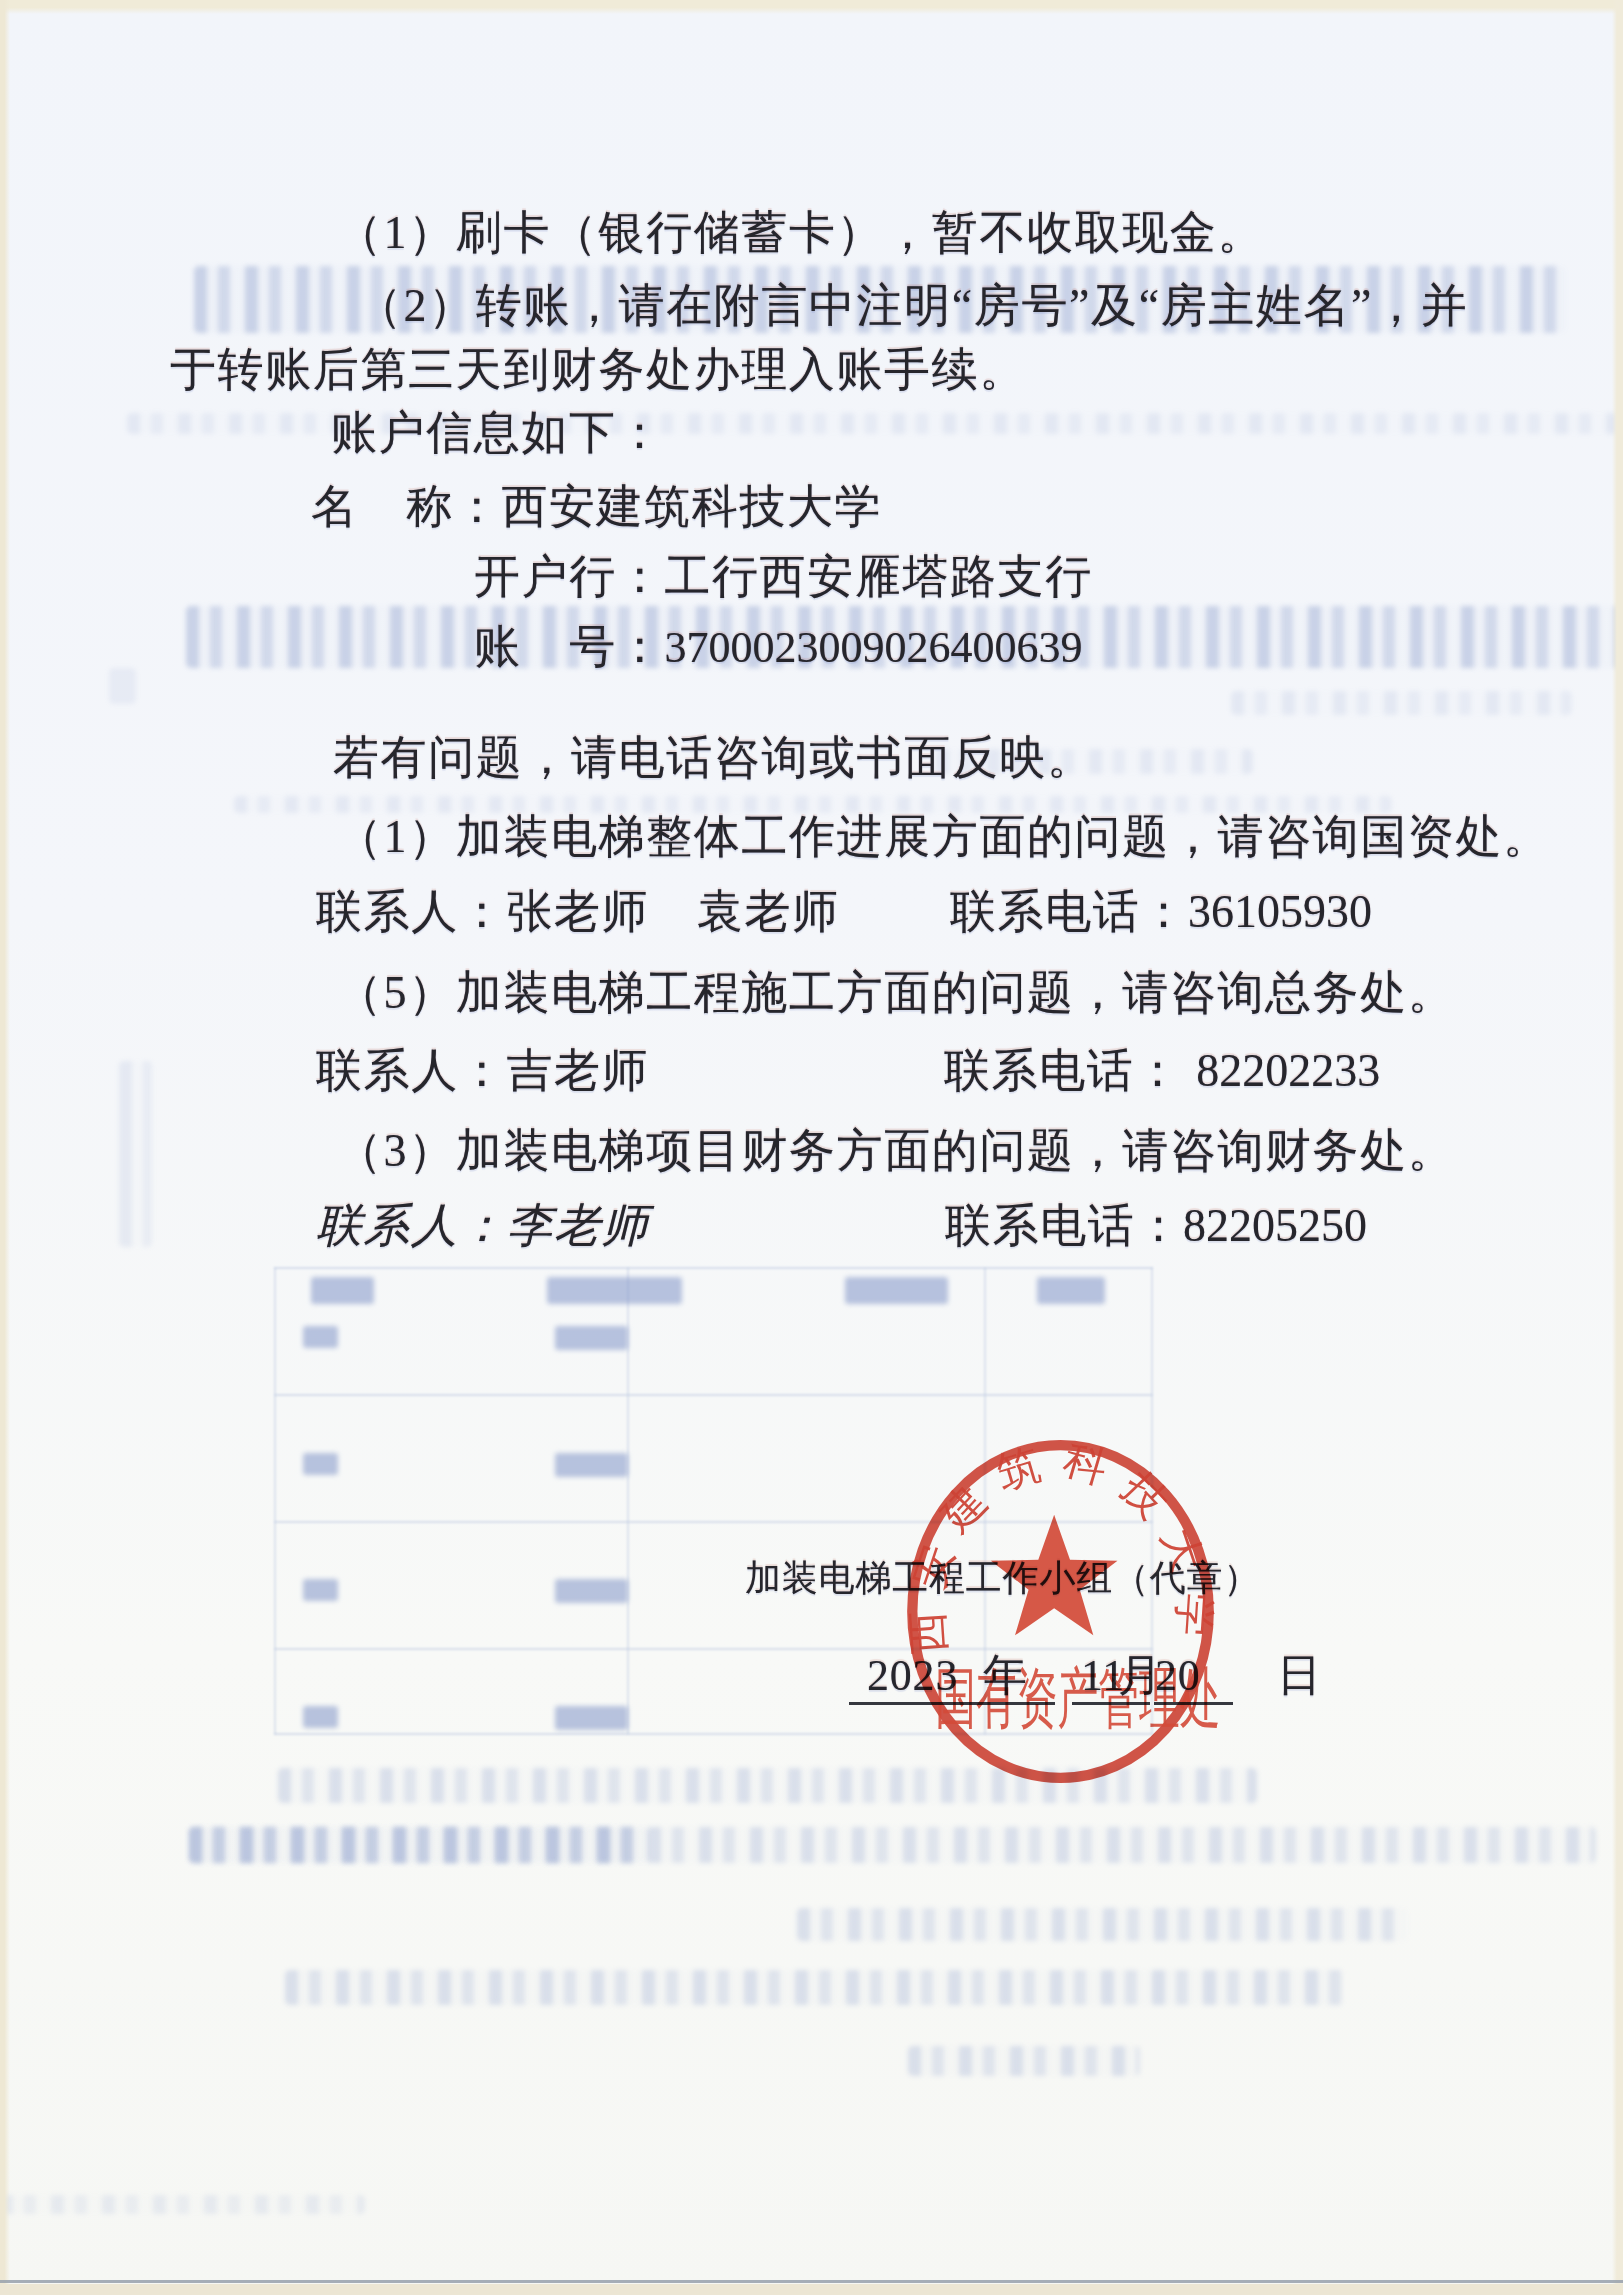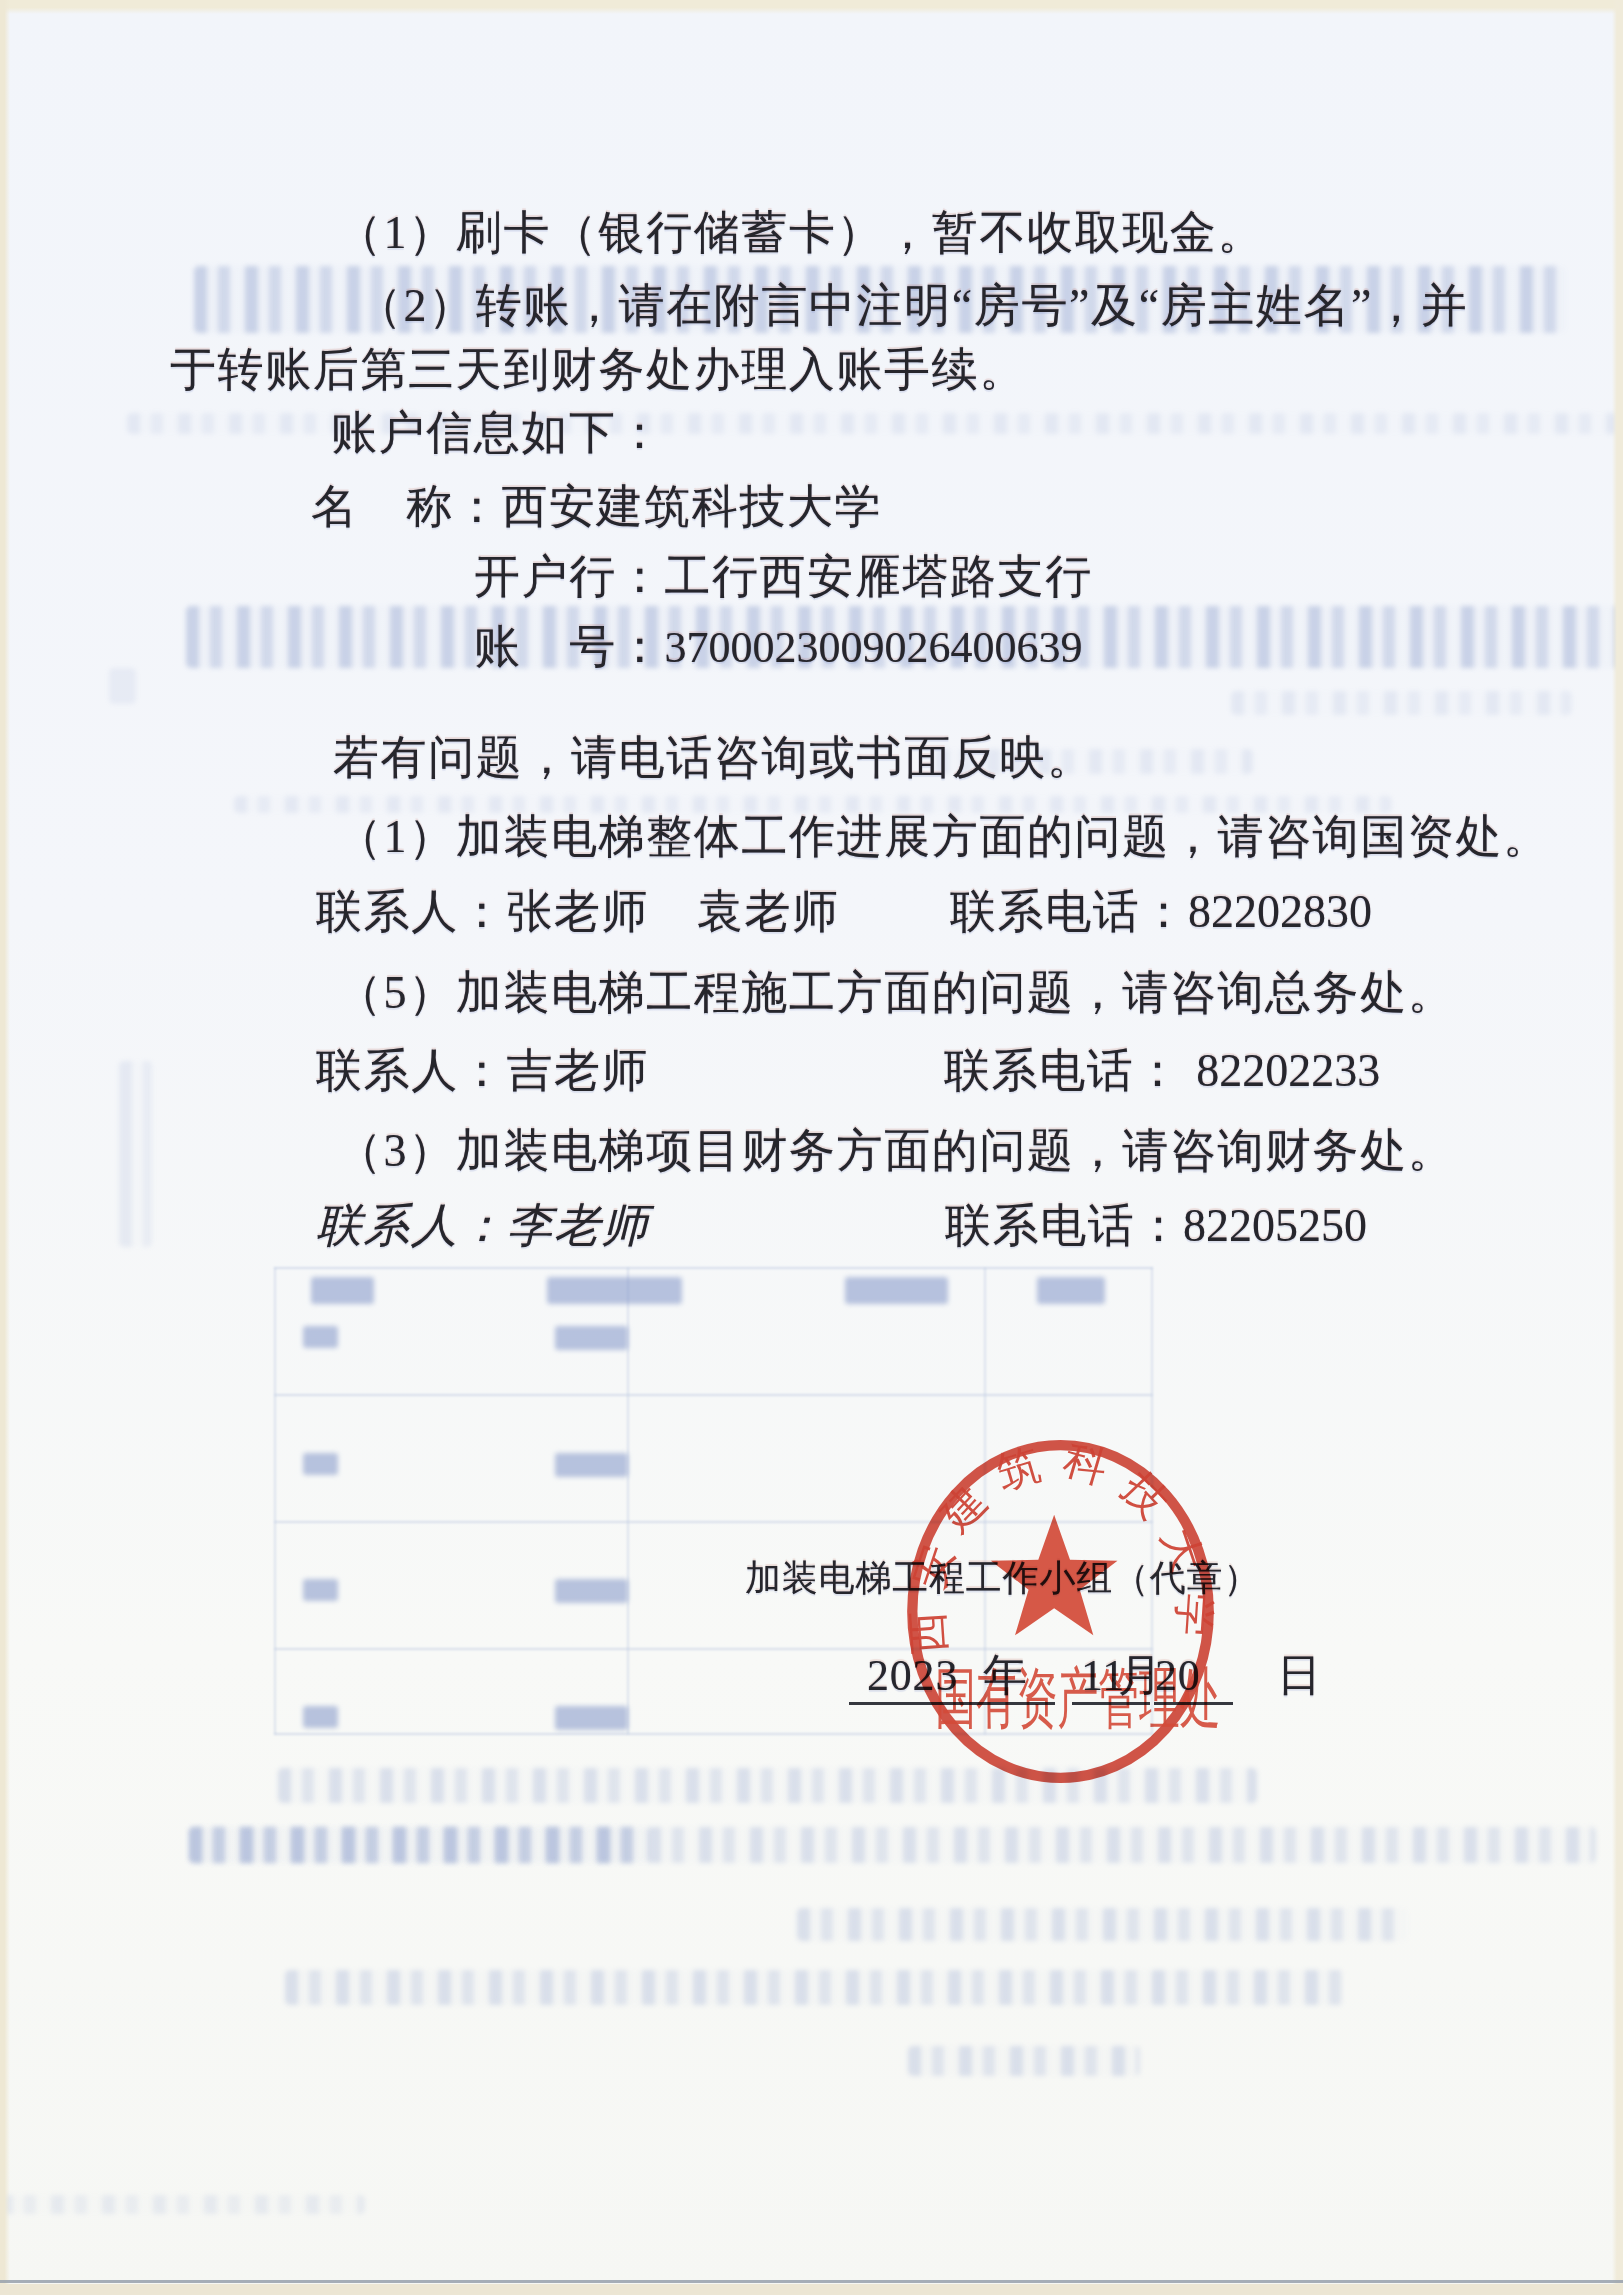--- a/index.html
+++ b/index.html
@@ -92,21 +92,21 @@
 
   <div class="txt" style="left:311px;top:484px;"><span>名　称：</span><span>西安建筑科技大学</span></div>
   <div class="txt" style="left:474px;top:554px;"><span>开户行：</span><span>工行西安雁塔路支行</span></div>
   <div class="txt" style="left:474px;top:624px;"><span>账　号：</span><span class="digits" style="font-size:44px;">3700023009026400639</span></div>
 
   <div class="txt" style="left:333px;top:735px;">若有问题，请电话咨询或书面反映。</div>
 
   <div class="txt" style="left:336px;top:814px;">（1）加装电梯整体工作进展方面的问题，请咨询国资处。</div>
   <div class="txt" style="left:0;top:889px;width:100%;">
     <span style="position:absolute;left:316px;"><span>联系人：</span><span>张老师　袁老师</span></span>
-    <span style="position:absolute;left:950px;"><span>联系电话：</span><span class="digits">82202830</span></span>
+    <span style="position:absolute;left:950px;"><span>联系电话：</span><span class="digits">36105930</span></span>
   </div>
 
   <div class="txt" style="left:336px;top:970px;">（5）加装电梯工程施工方面的问题，请咨询总务处。</div>
   <div class="txt" style="left:0;top:1048px;width:100%;">
     <span style="position:absolute;left:316px;"><span>联系人：</span><span>吉老师</span></span>
     <span style="position:absolute;left:944px;"><span>联系电话：</span><span class="digits" style="margin-left:14.3px;">82202233</span></span>
   </div>
 
   <div class="txt" style="left:336px;top:1128px;">（3）加装电梯项目财务方面的问题，请咨询财务处。</div>
   <div class="txt" style="left:0;top:1203px;width:100%;">

